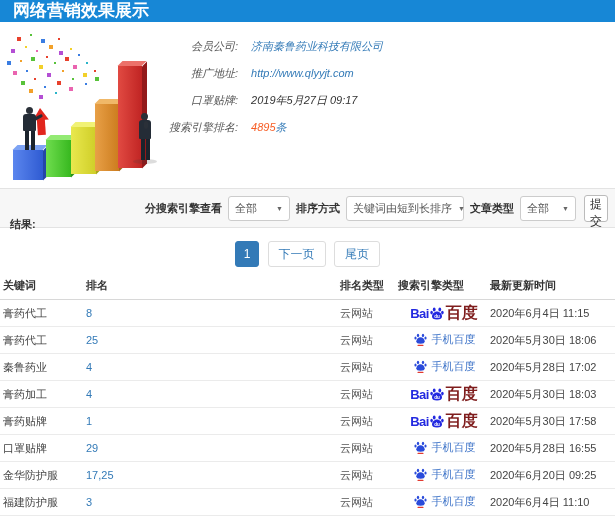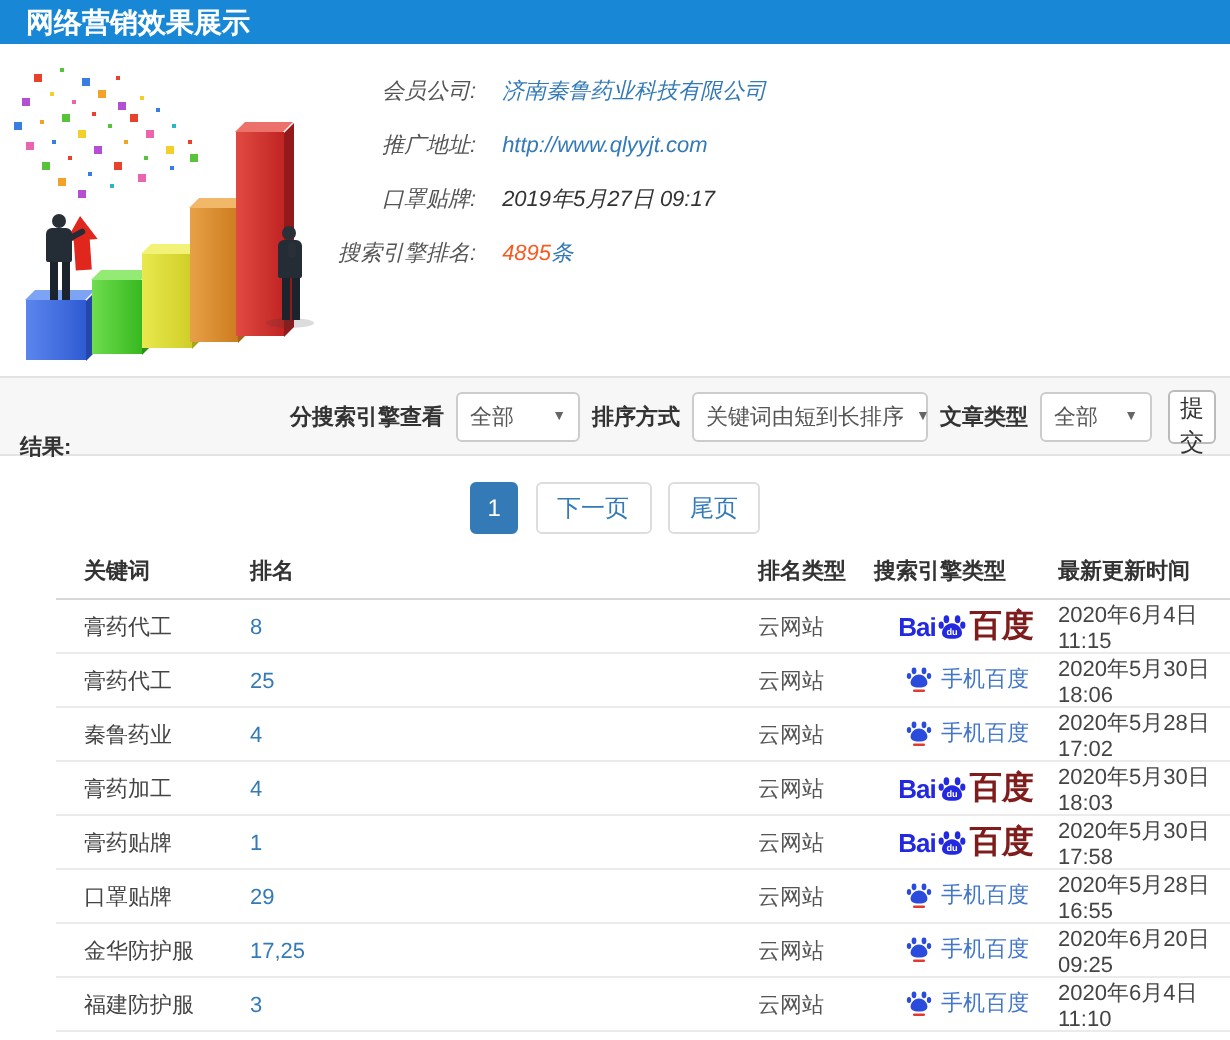--- a/index.html
+++ b/index.html
@@ -2,21 +2,21 @@
 <html><head>
 <meta charset="utf-8">
 <style>
   * { margin:0; padding:0; box-sizing:border-box; }
   html,body { width:615px; height:520px; overflow:hidden; background:#fff;
     font-family:"Liberation Sans","DejaVu Sans",sans-serif; }
   a { text-decoration:none; }
 
   
   .topbar { position:absolute; left:0; top:0; width:615px; height:22px;
-    background:#1787d6; color:#fff; font-size:14px; font-weight:bold;
+    background:#1787d6; color:#fff; font-size:17px; font-weight:bold;
     line-height:22px; padding-left:13px; }
 
   
   .hero { position:absolute; left:0; top:28px; width:615px; height:160px; background:#fff;font-style:italic; }
 
   .chart-art { position:absolute; left:0; top:0; width:175px; height:158px; }
   .bar { position:absolute; }
   .bar .top { content:''; position:absolute; left:2px; top:-5px; width:100%; height:5px;
     transform:skewX(-45deg); }
   .bar .side { position:absolute; right:-5px; top:-2.5px; width:5px; height:100%;
@@ -102,21 +102,21 @@
   
   .pager { position:absolute; left:0; top:241px; width:615px; text-align:center; }
   .pg { display:inline-block; height:26px; line-height:24px; font-size:12px;
     border:1px solid #ddd; border-radius:3px; background:#fff; color:#337ab7;
     padding:0 10px; margin:0 2px; cursor:pointer; vertical-align:top; }
   .pg.active { background:#337ab7; border-color:#337ab7; color:#fff; width:24px; padding:0; }
 
   
   .tbl { position:absolute; left:0; top:272px; width:615px; }
   .thead, .trow { display:grid; grid-template-columns:83px 254px 58px 92px auto;
-    align-items:center; padding-left:14px;margin-left:28px; }
+    align-items:center; padding-left:3px; }
   .thead { height:28px; border-bottom:1px solid #d8d8d8; font-size:11px; font-weight:bold; color:#333; }
   .trow { height:27px; border-bottom:1px solid #ebebeb; font-size:11px; }
   .c1 { color:#444; } .c2 a { color:#337ab7; } .c3 { color:#555; }
   .c4 { text-align:center; } .c5 { color:#444; }
 
   .eng-pc { display:inline-flex; align-items:center; justify-content:center; }
   .bd-lat { color:#2329e0; font-weight:bold; font-size:13px; letter-spacing:-.5px; }
   .bd-cn  { color:#7f1d1d; font-weight:bold; font-size:16px; margin-left:1px; }
   .eng-mb { display:inline-flex; align-items:center; justify-content:center; }
   .mb-txt { color:#4176c9; font-size:11px; margin-left:4px; }

